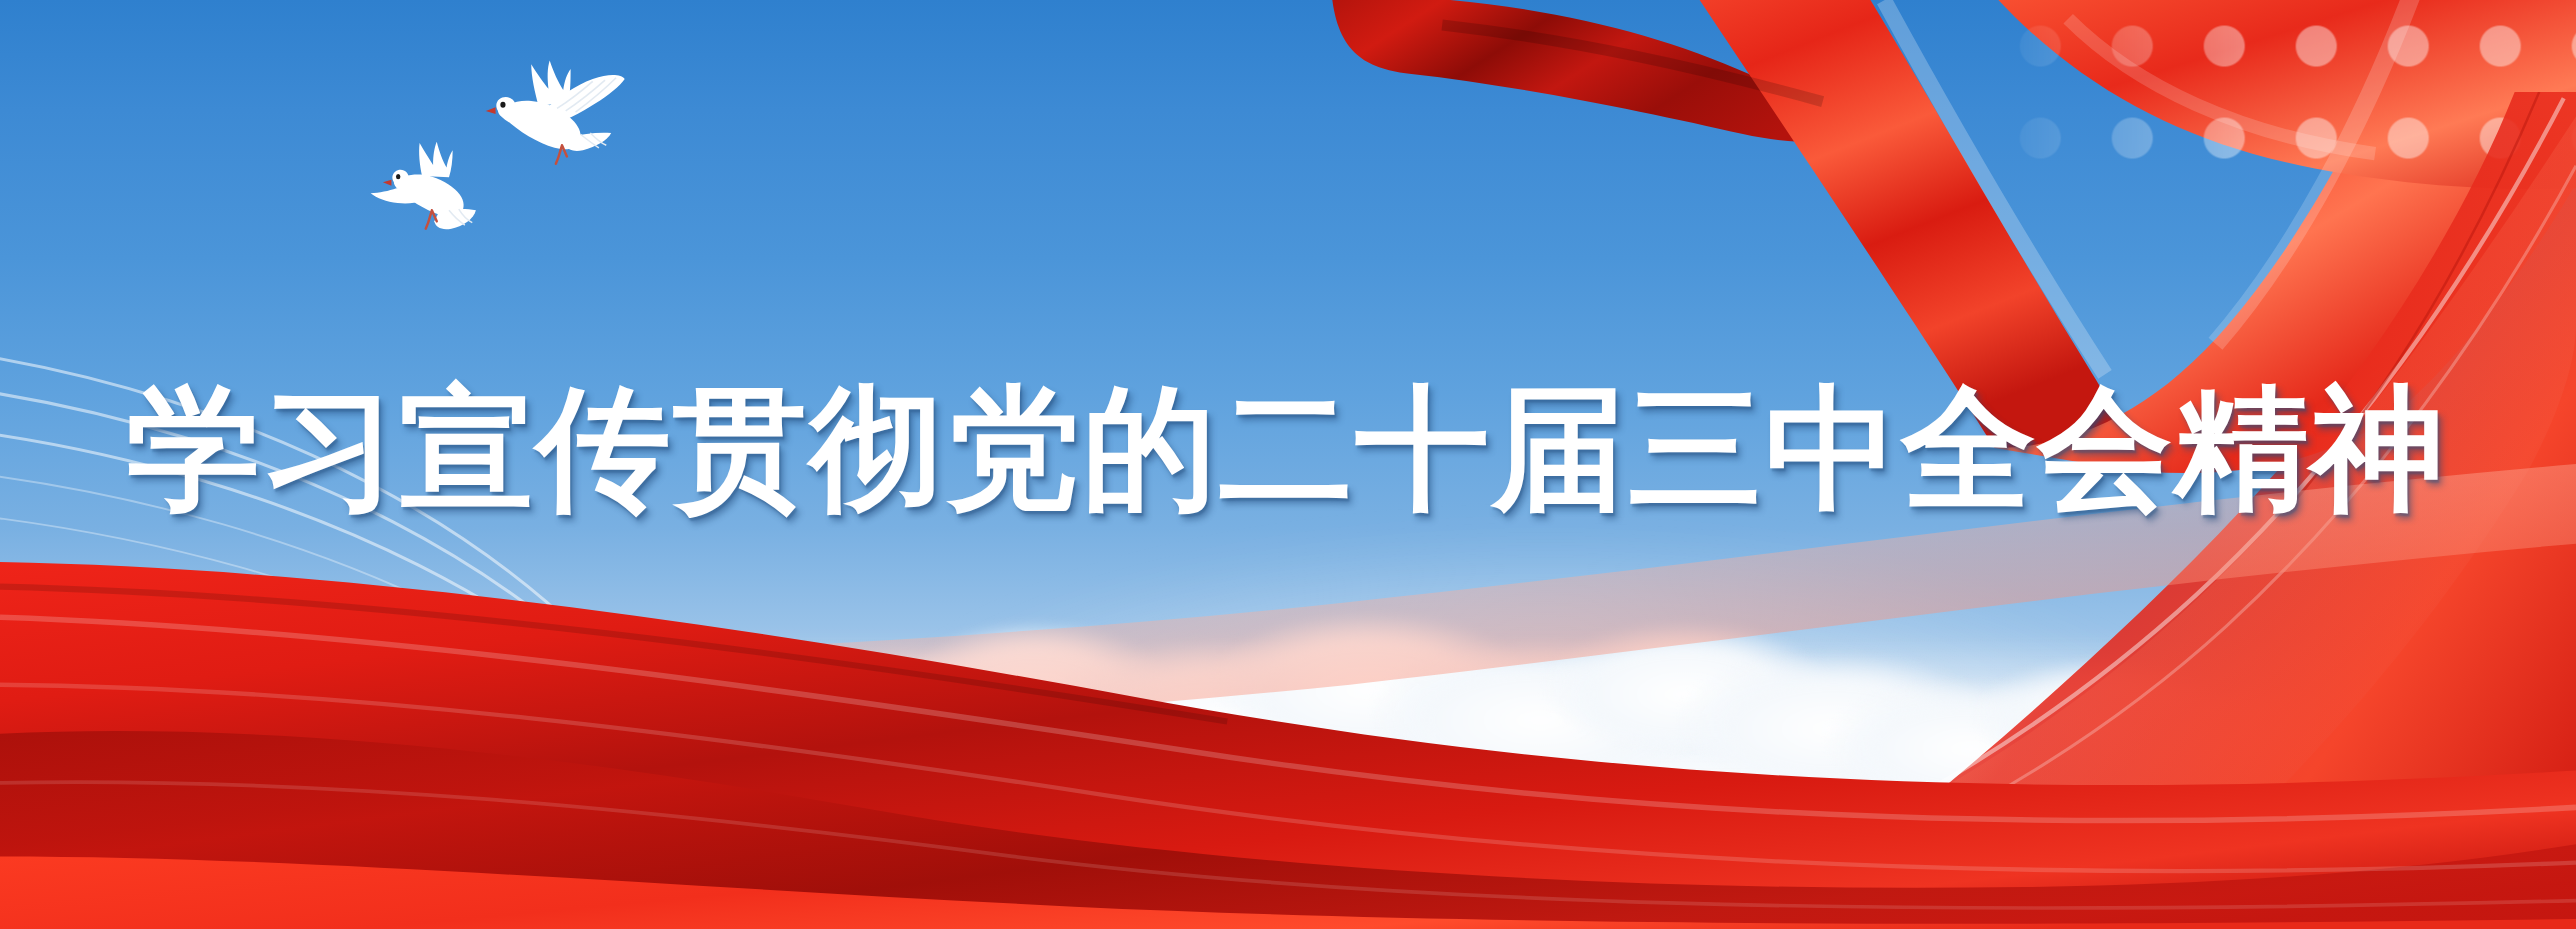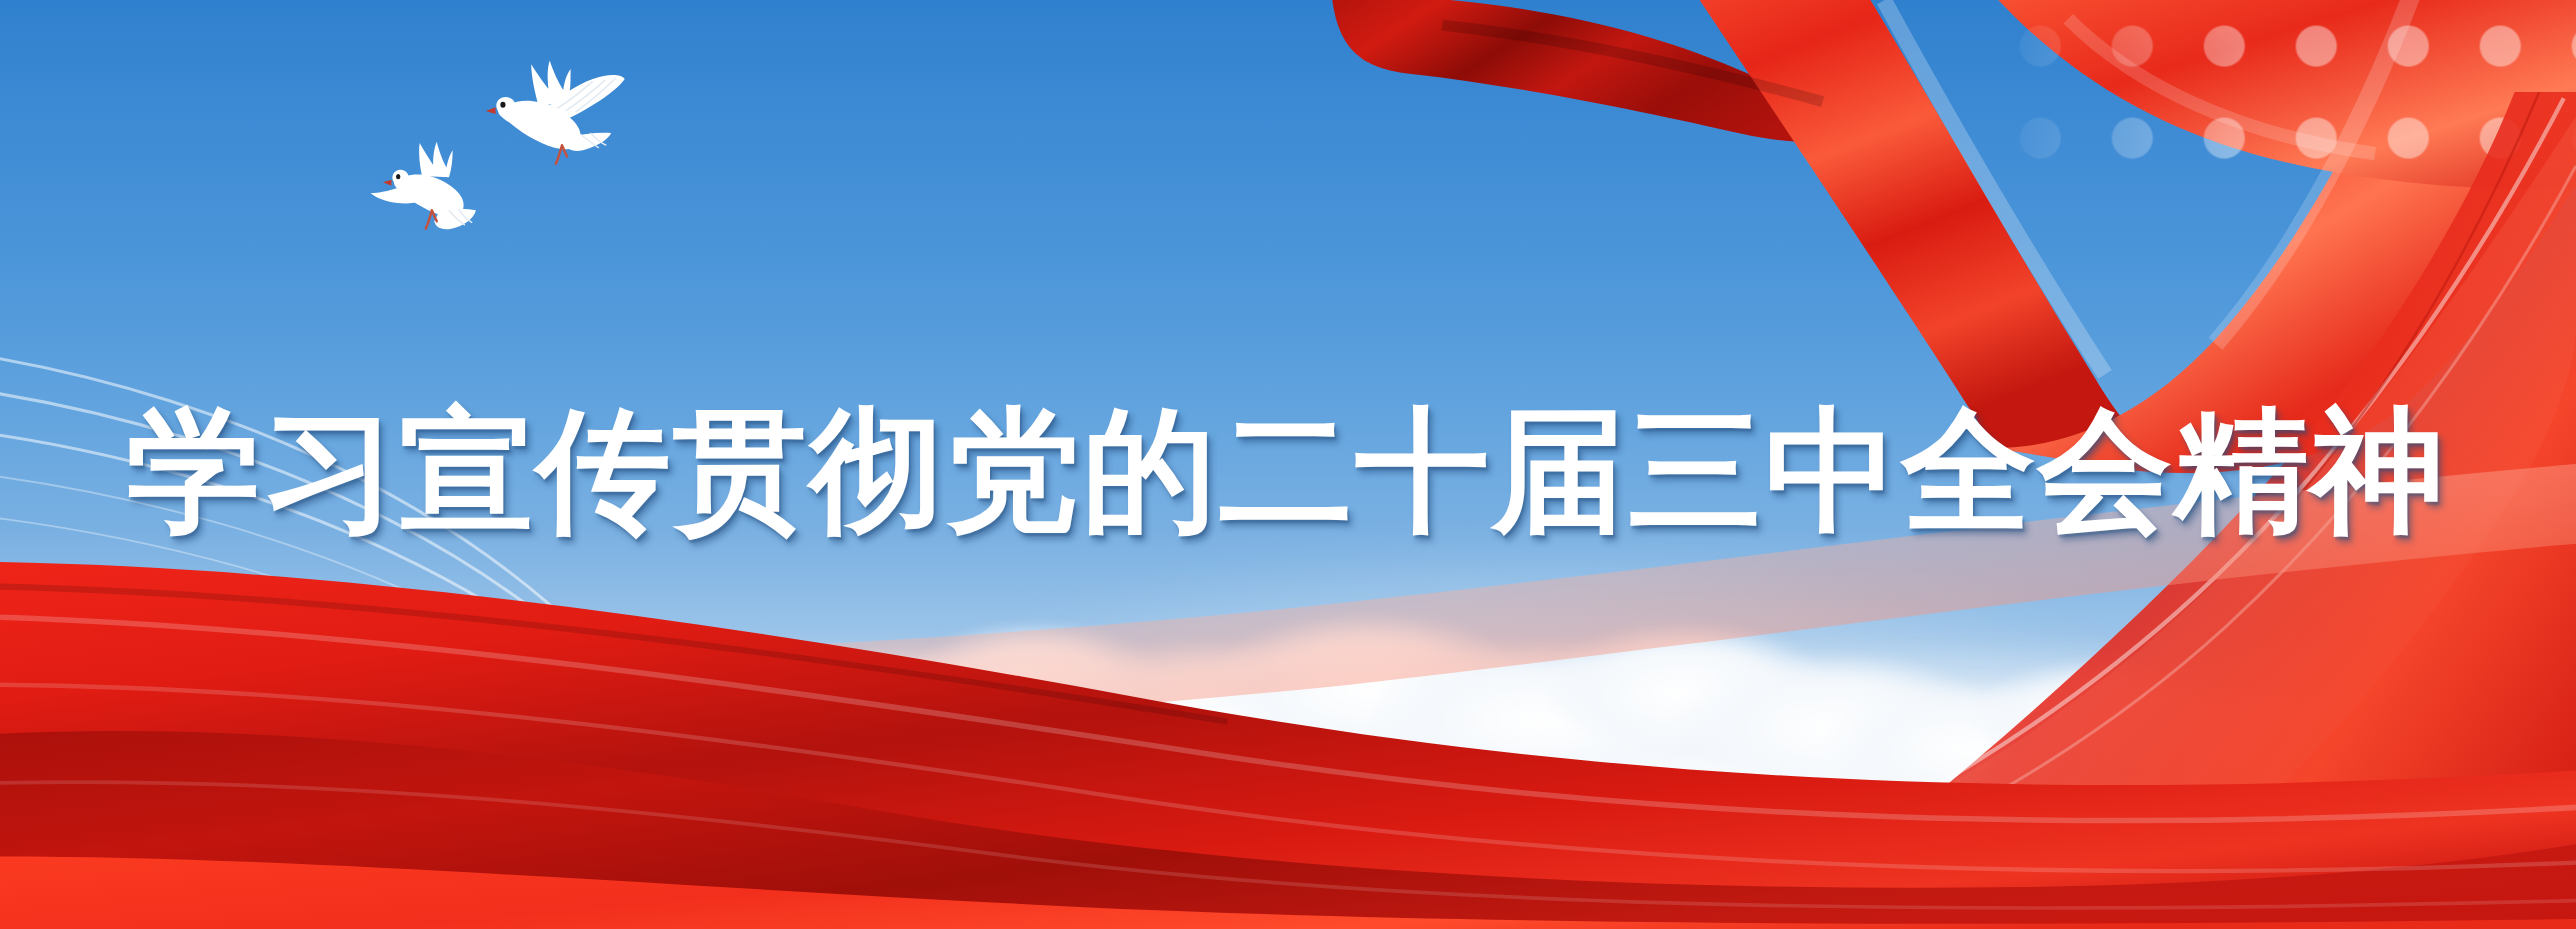--- a/index.html
+++ b/index.html
@@ -83,21 +83,21 @@
   .dove svg{width:100%; height:100%; overflow:visible;}
   #dove-big{left:466px; top:58px; width:160px; height:123px;}
   #dove-small{left:368px; top:132px; width:132px; height:101px;}
 
   
   .title-wrap{
     position:absolute;
     left:0; right:2px;
     top:359px;
     height:178px;
-    display:flex; align-items:flex-end; justify-content:center;
+    display:flex; align-items:center; justify-content:center;
     pointer-events:none;
   }
   .title{
     font-family:"DejaVu Serif","Liberation Serif", serif;
     font-weight:bold;
     font-size:134px;
     line-height:1;
     color:#ffffff;
     letter-spacing:2.5px;
     white-space:nowrap;

